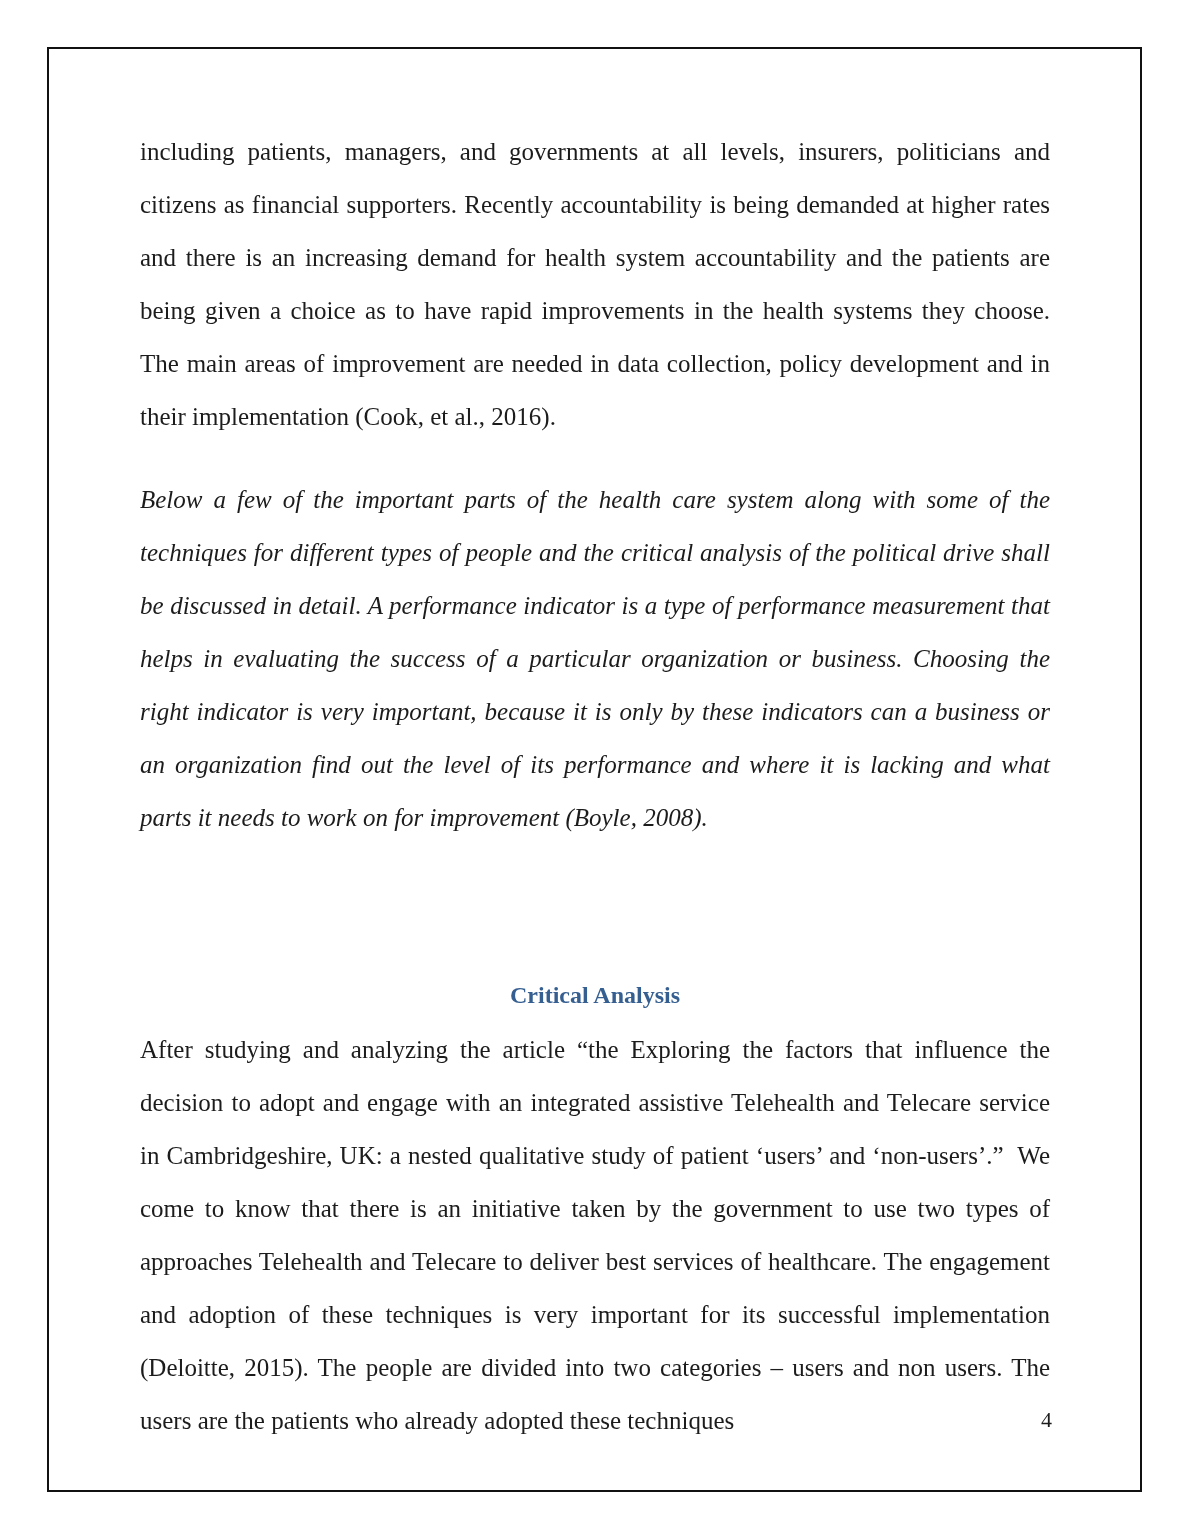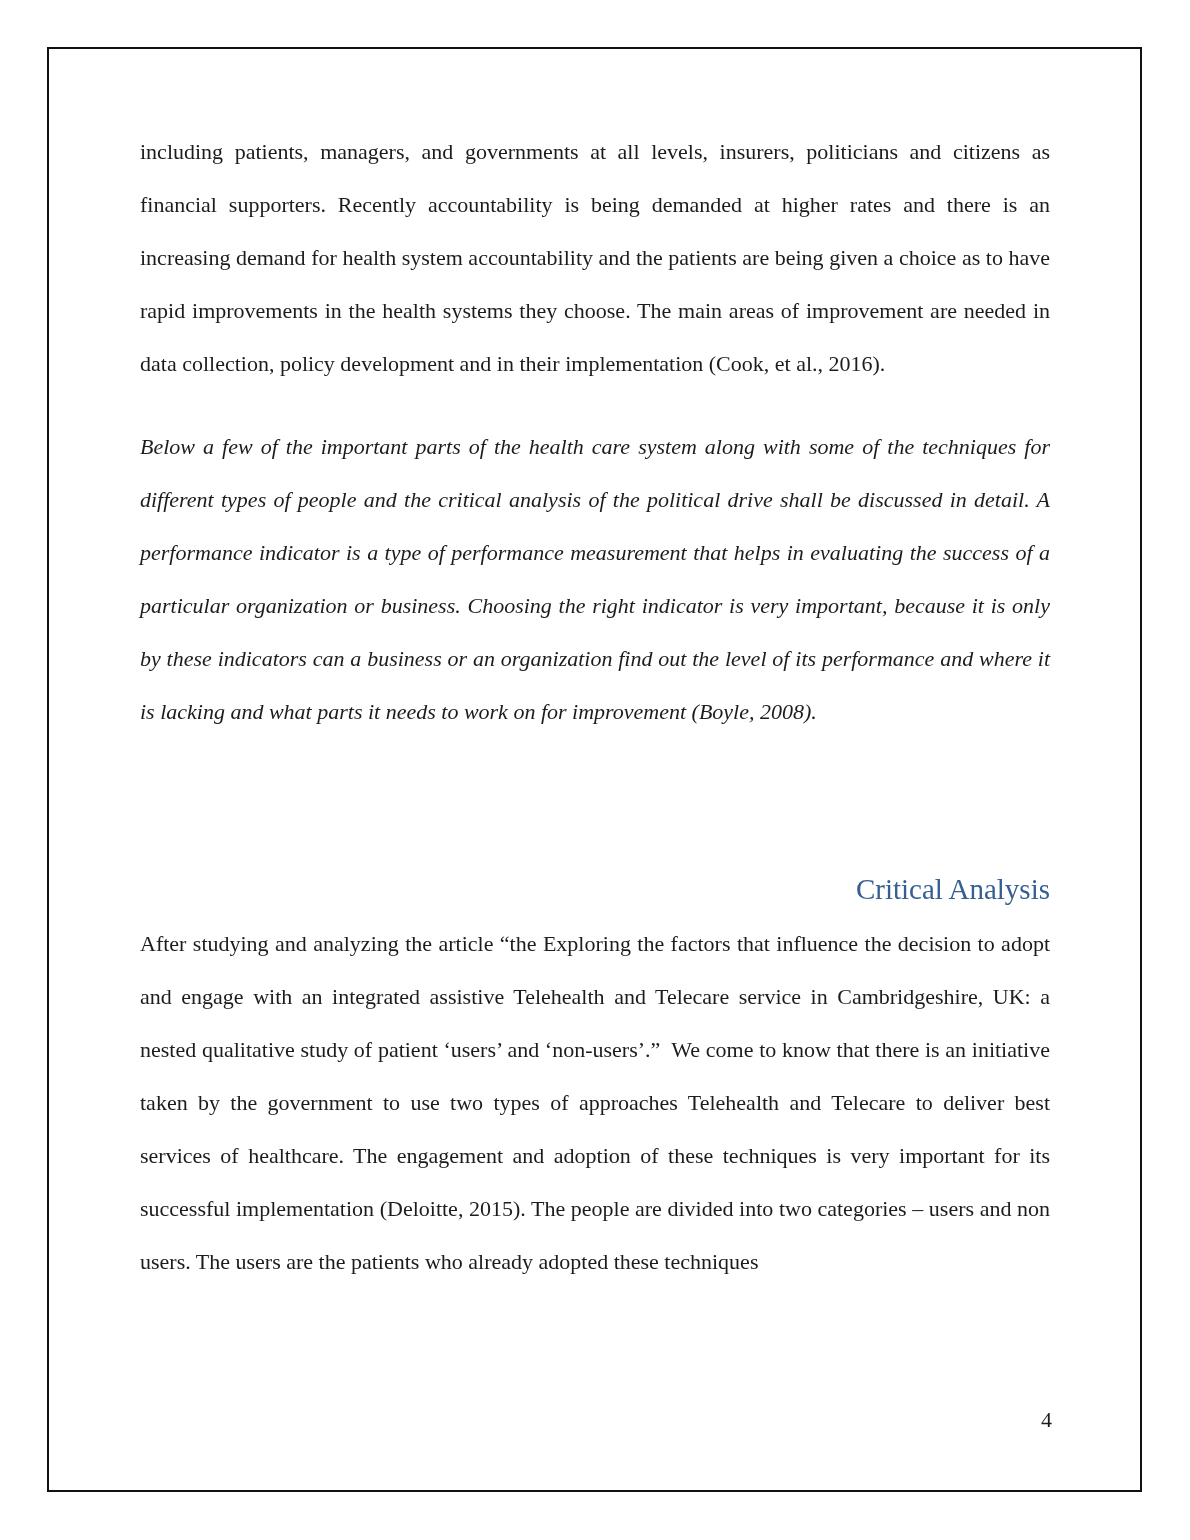--- a/index.html
+++ b/index.html
@@ -26,33 +26,33 @@
     box-sizing: border-box;
   }
   .content {
     position: absolute;
     left: 140px;
     top: 0;
     width: 910px;
   }
   .body-para {
     margin: 0;
-    font-size: 22px;
+    font-size: 25px;
     line-height: 53px;
     text-align: justify;
     text-justify: inter-word;
   }
   .para-1 { margin-top: 125px; }
   .para-2 { margin-top: 30px; font-style: italic; }
   .section-heading {
     margin: 135px 0 12px 0;
-    font-size: 29px;
+    font-size: 24px;
     line-height: 32px;
-    font-weight: normal;
-    text-align: right;
+    font-weight: bold;
+    text-align: center;
   }
   .page-number {
     position: absolute;
     left: 140px;
     top: 1405px;
     width: 912px;
     text-align: right;
     font-size: 22px;
     line-height: 30px;
   }

